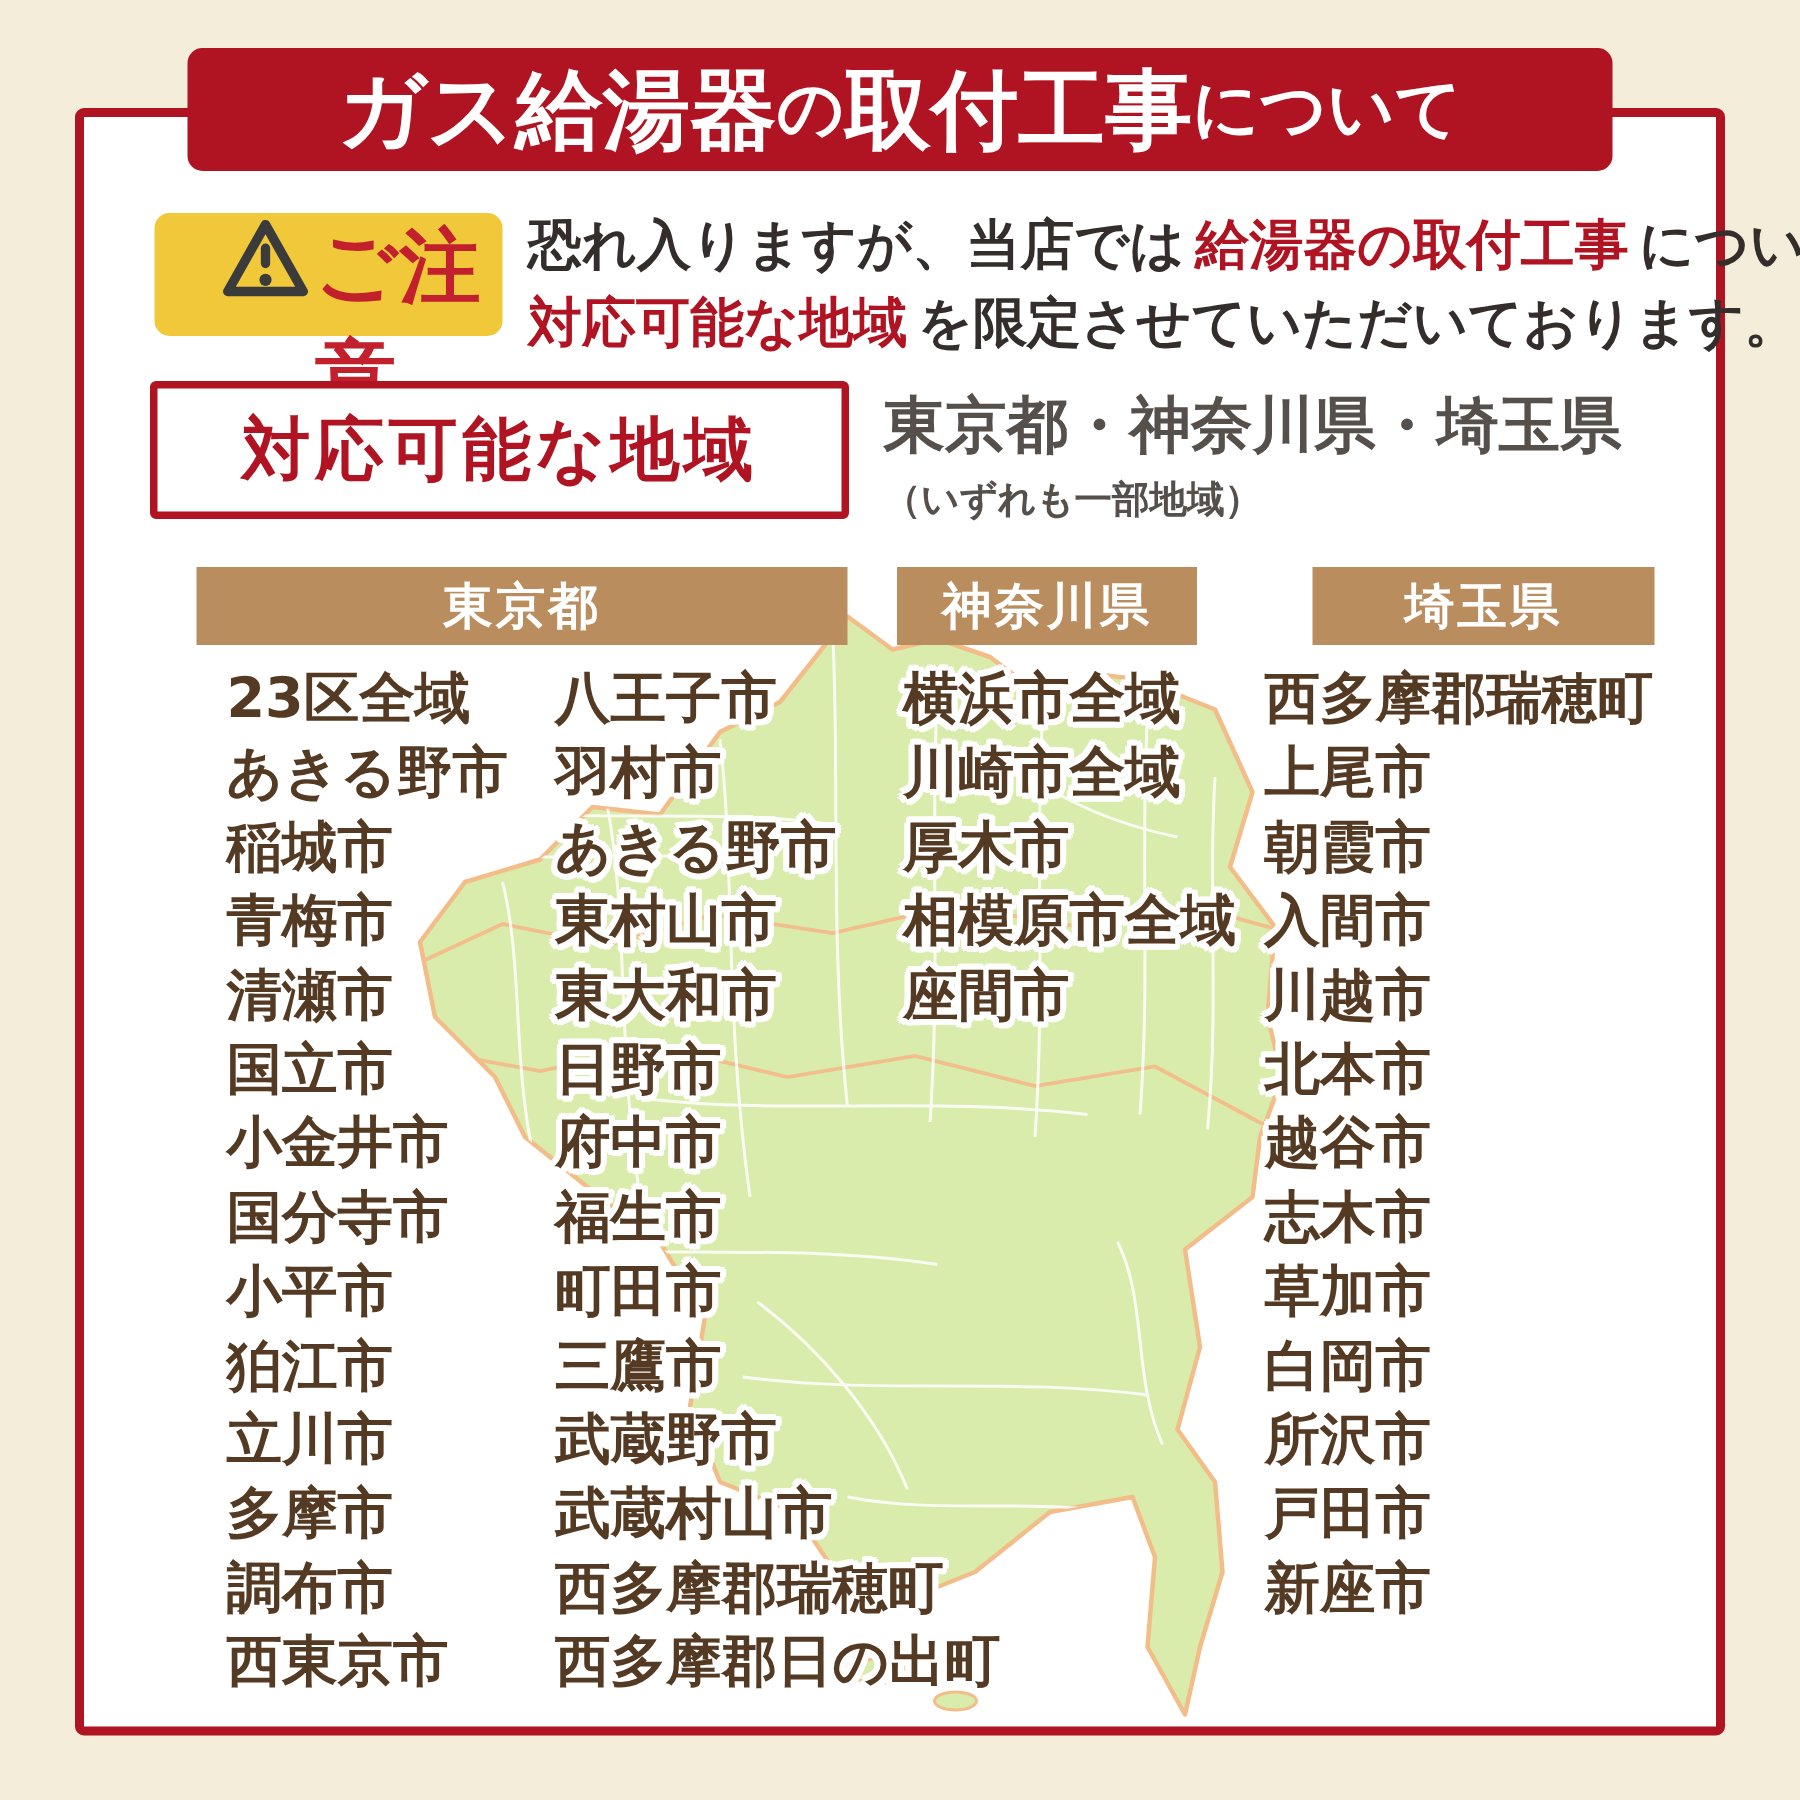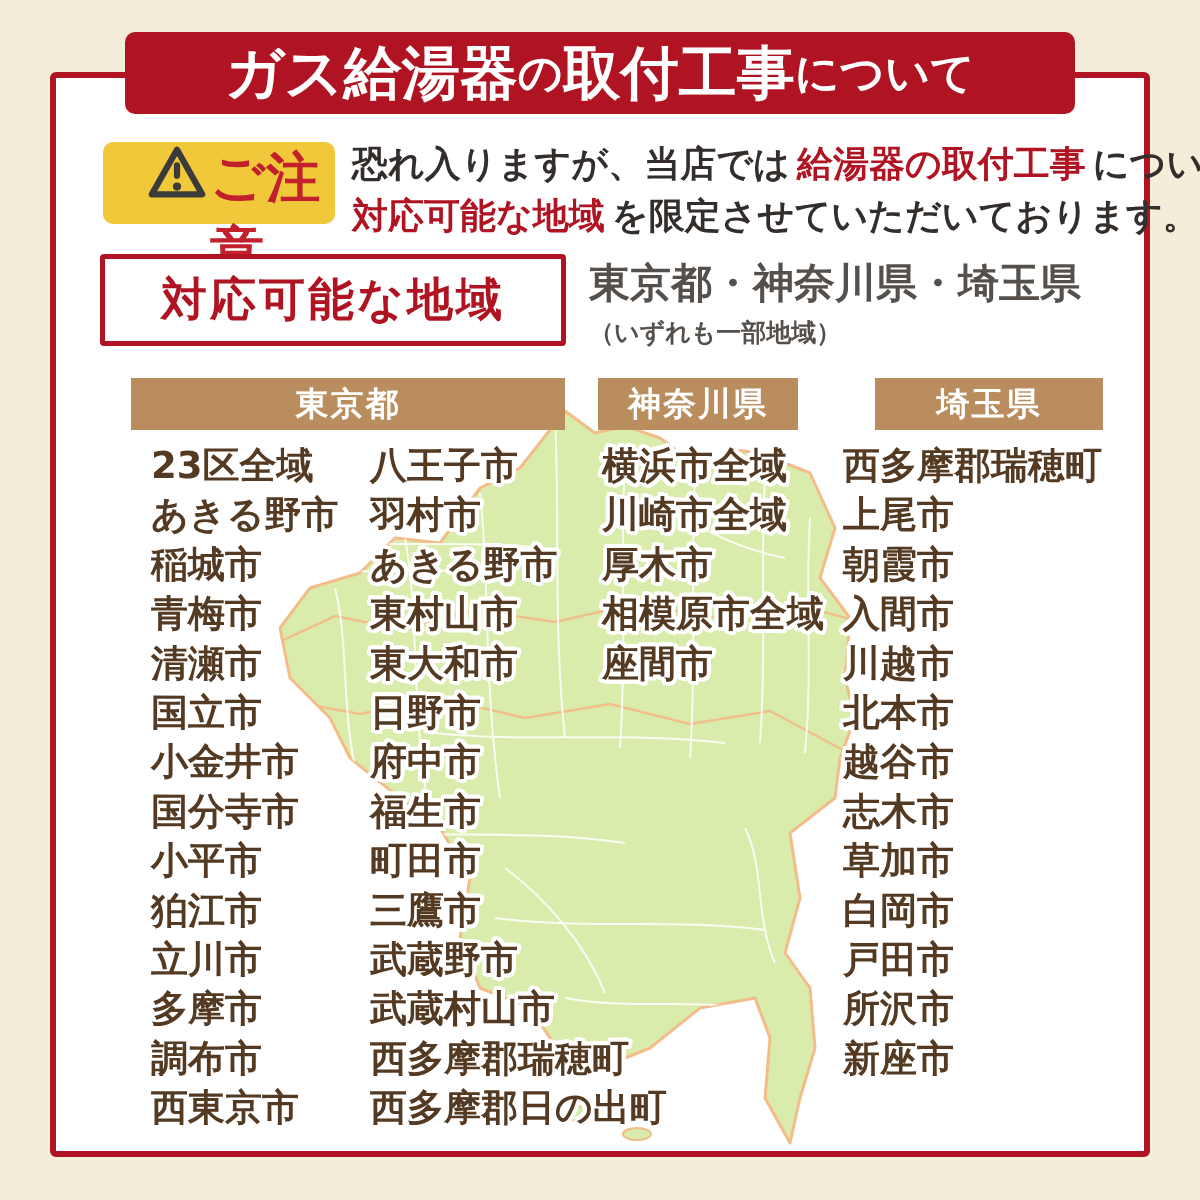--- a/index.html
+++ b/index.html
@@ -193,16 +193,16 @@
     <div class="city">西多摩郡瑞穂町</div>
     <div class="city">上尾市</div>
     <div class="city">朝霞市</div>
     <div class="city">入間市</div>
     <div class="city">川越市</div>
     <div class="city">北本市</div>
     <div class="city">越谷市</div>
     <div class="city">志木市</div>
     <div class="city">草加市</div>
     <div class="city">白岡市</div>
+    <div class="city">所沢市</div>
     <div class="city">戸田市</div>
-    <div class="city">所沢市</div>
     <div class="city">新座市</div>
   </div>
 
 </body></html>

